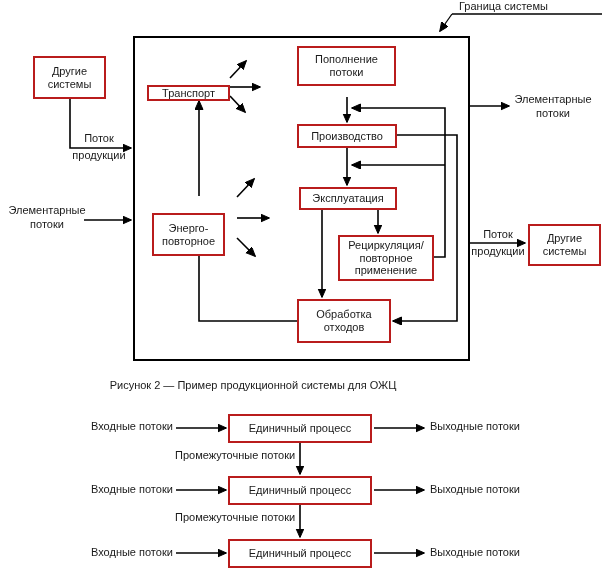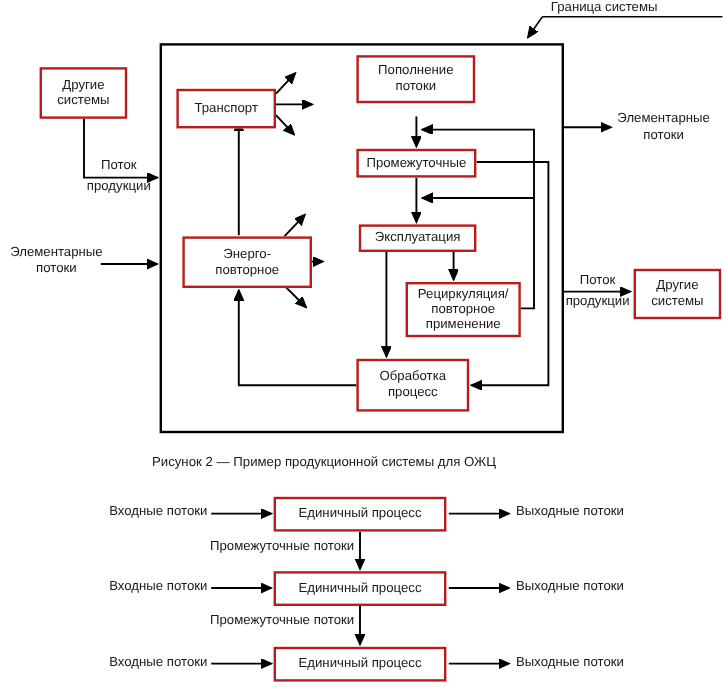--- a/index.html
+++ b/index.html
@@ -90,59 +90,59 @@
   <div class="lbl c" style="left:513px; top:107px; width:80px;">потоки</div>
 
   <div class="lbl c" style="left:470px; top:228px; width:56px;">Поток</div>
   <div class="lbl c" style="left:470px; top:245px; width:56px;">продукции</div>
 
   <div class="box" style="left:33px; top:56px; width:73px; height:43px;">
     <span>Другие</span>
     <span>системы</span>
   </div>
 
-  <div class="box" style="left:147px; top:74px; width:83px; height:33px;">
+  <div class="box" style="left:147px; top:85px; width:83px; height:16px;">
     <span>Транспорт</span>
   </div>
 
-  <div class="box" style="left:152px; top:197px; width:108px; height:43px;">
+  <div class="box" style="left:152px; top:213px; width:73px; height:43px;">
     <span>Энерго-</span>
     <span>повторное</span>
   </div>
 
   <div class="box" style="left:297px; top:46px; width:99px; height:40px;">
     <span>Пополнение</span>
     <span>потоки</span>
   </div>
 
   <div class="box" style="left:297px; top:124px; width:100px; height:24px;">
-    <span>Промежуточные</span>
+    <span>Производство</span>
   </div>
 
   <div class="box" style="left:299px; top:187px; width:98px; height:23px;">
     <span>Эксплуатация</span>
   </div>
 
   <div class="box" style="left:338px; top:235px; width:96px; height:46px;">
     <span>Рециркуляция/</span>
     <span>повторное</span>
     <span>применение</span>
   </div>
 
   <div class="box" style="left:297px; top:299px; width:94px; height:44px;">
     <span>Обработка</span>
-    <span>процесс</span>
+    <span>отходов</span>
   </div>
 
   <div class="box" style="left:528px; top:224px; width:73px; height:42px;">
     <span>Другие</span>
     <span>системы</span>
   </div>
 
-  <div class="lbl c" style="left:0px; top:379px; width:506px;margin-left:17px;">Рисунок 2 — Пример продукционной системы для ОЖЦ</div>
+  <div class="lbl c" style="left:0px; top:379px; width:506px;">Рисунок 2 — Пример продукционной системы для ОЖЦ</div>
 
   <div class="lbl" style="left:91px; top:420px;">Входные потоки</div>
   <div class="box" style="left:228px; top:414px; width:144px; height:29px;">
     <span>Единичный процесс</span>
   </div>
   <div class="lbl" style="left:430px; top:420px;">Выходные потоки</div>
   <div class="lbl" style="left:175px; top:449px;">Промежуточные потоки</div>
 
   <div class="lbl" style="left:91px; top:483px;">Входные потоки</div>
   <div class="box" style="left:228px; top:476px; width:144px; height:29px;">

